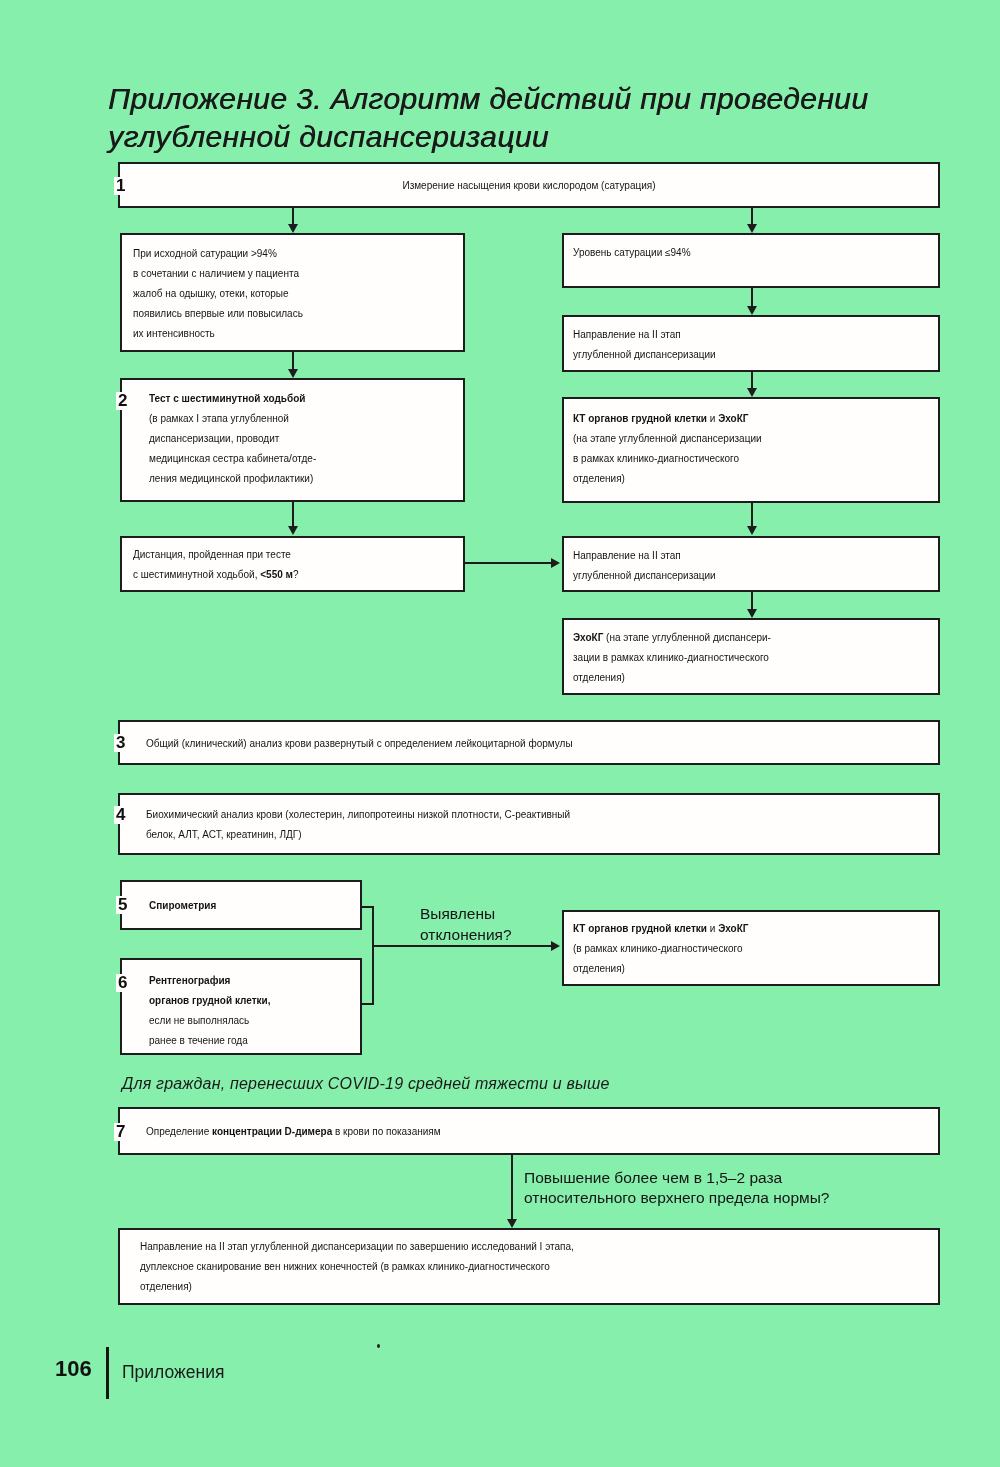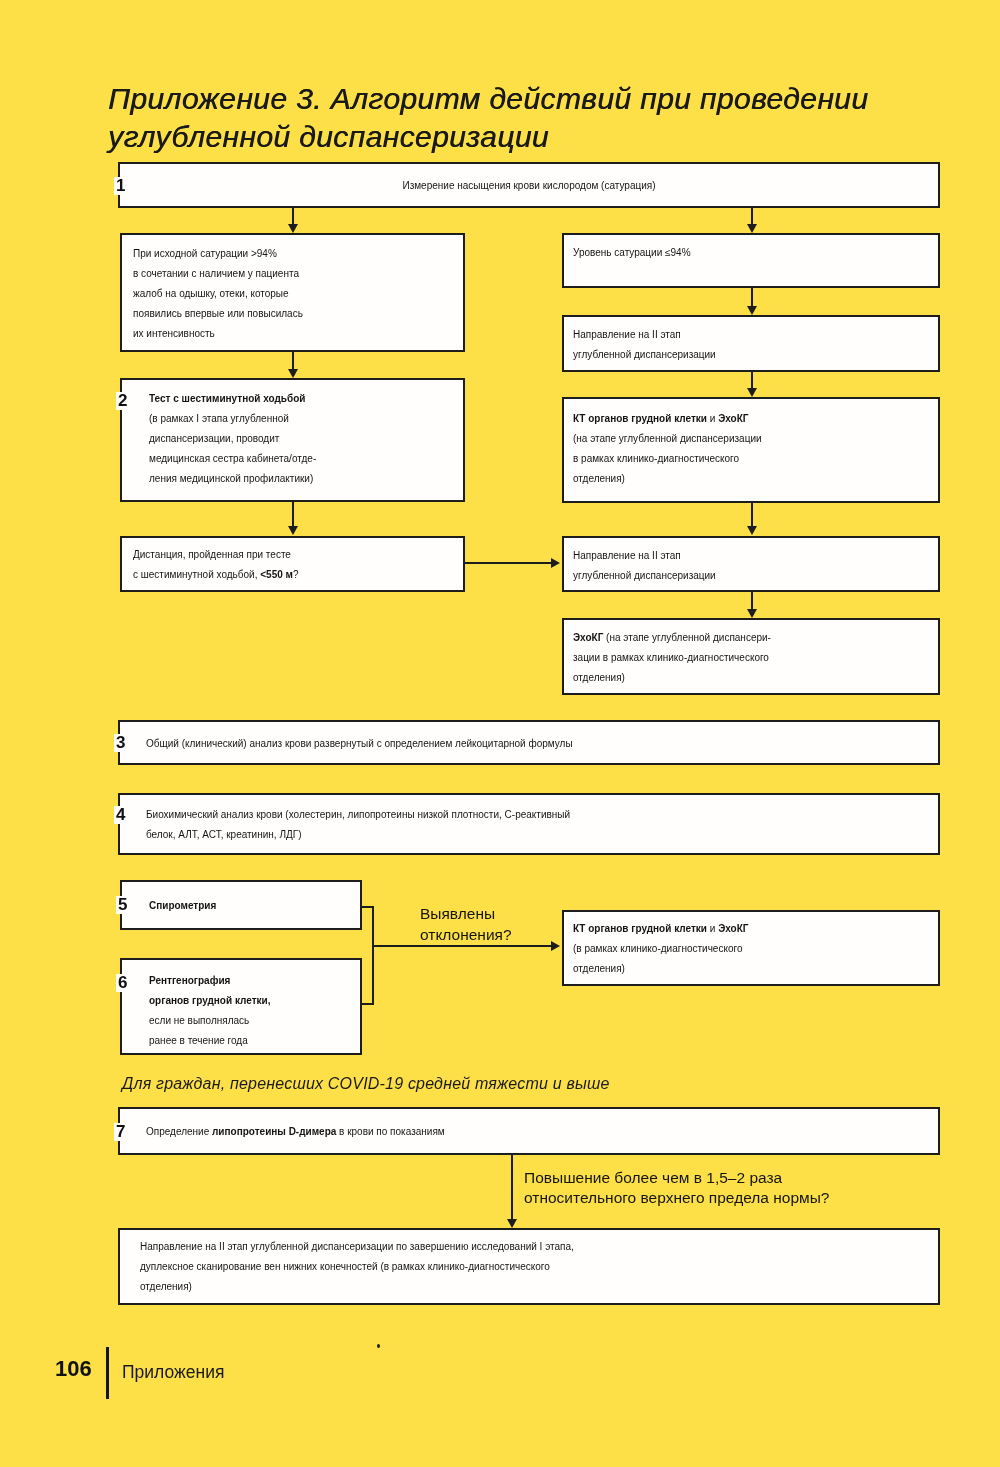--- a/index.html
+++ b/index.html
@@ -1,17 +1,17 @@
 <!DOCTYPE html>
 <html><head>
 <meta charset="utf-8">
 <style>
   html,body{margin:0;padding:0;background:#ffffff;}
   #page{
-    position:relative;width:1000px;height:1467px;background:#fde047;
+    position:relative;width:1000px;height:1467px;background:#86efac;
     font-family:"Liberation Sans","DejaVu Sans",sans-serif;color:#161616;
     overflow:hidden;
   }
   .title{
     position:absolute;left:108px;top:80px;width:830px;
     font-style:italic;font-weight:500;font-size:30px;line-height:38px;
     letter-spacing:0.4px;color:#1a1a1a;white-space:pre-line;
     text-shadow:0.5px 0 0 currentColor;
   }
   .box{
@@ -170,21 +170,21 @@
   <div class="box" style="left:562px;top:910px;width:378px;height:76px;padding:7px 6px 0 9px;">
       <div class="bt"><b>КТ органов грудной клетки</b><span> и </span><b>ЭхоКГ</b><span>
 (в рамках клинико-диагностического
 отделения)</span></div>
     </div>
 
   <div class="note">Для граждан, перенесших COVID-19 средней тяжести и выше</div>
 
   <div class="box" style="left:118px;top:1107px;width:822px;height:48px;">
       <span class="num" style="top:14px;">7</span>
-      <div class="bt" style="margin:13px 10px 0 26px;"><span>Определение </span><b>липопротеины D-димера</b><span> в крови по показаниям</span></div>
+      <div class="bt" style="margin:13px 10px 0 26px;"><span>Определение </span><b>концентрации D-димера</b><span> в крови по показаниям</span></div>
     </div>
 
   <div class="vl" style="left:511px;top:1155px;height:65px;"></div>
   <div class="td" style="left:507px;top:1219px;"></div>
   <div class="floatlabel" style="left:524px;top:1168px;width:420px;line-height:20px;">Повышение более чем в 1,5–2 раза
 относительного верхнего предела нормы?</div>
 
   <div class="box" style="left:118px;top:1228px;width:822px;height:77px;padding:7px 10px 0 20px;">
       <div class="bt">Направление на II этап углубленной диспансеризации по завершению исследований I этапа,
 дуплексное сканирование вен нижних конечностей (в рамках клинико-диагностического

